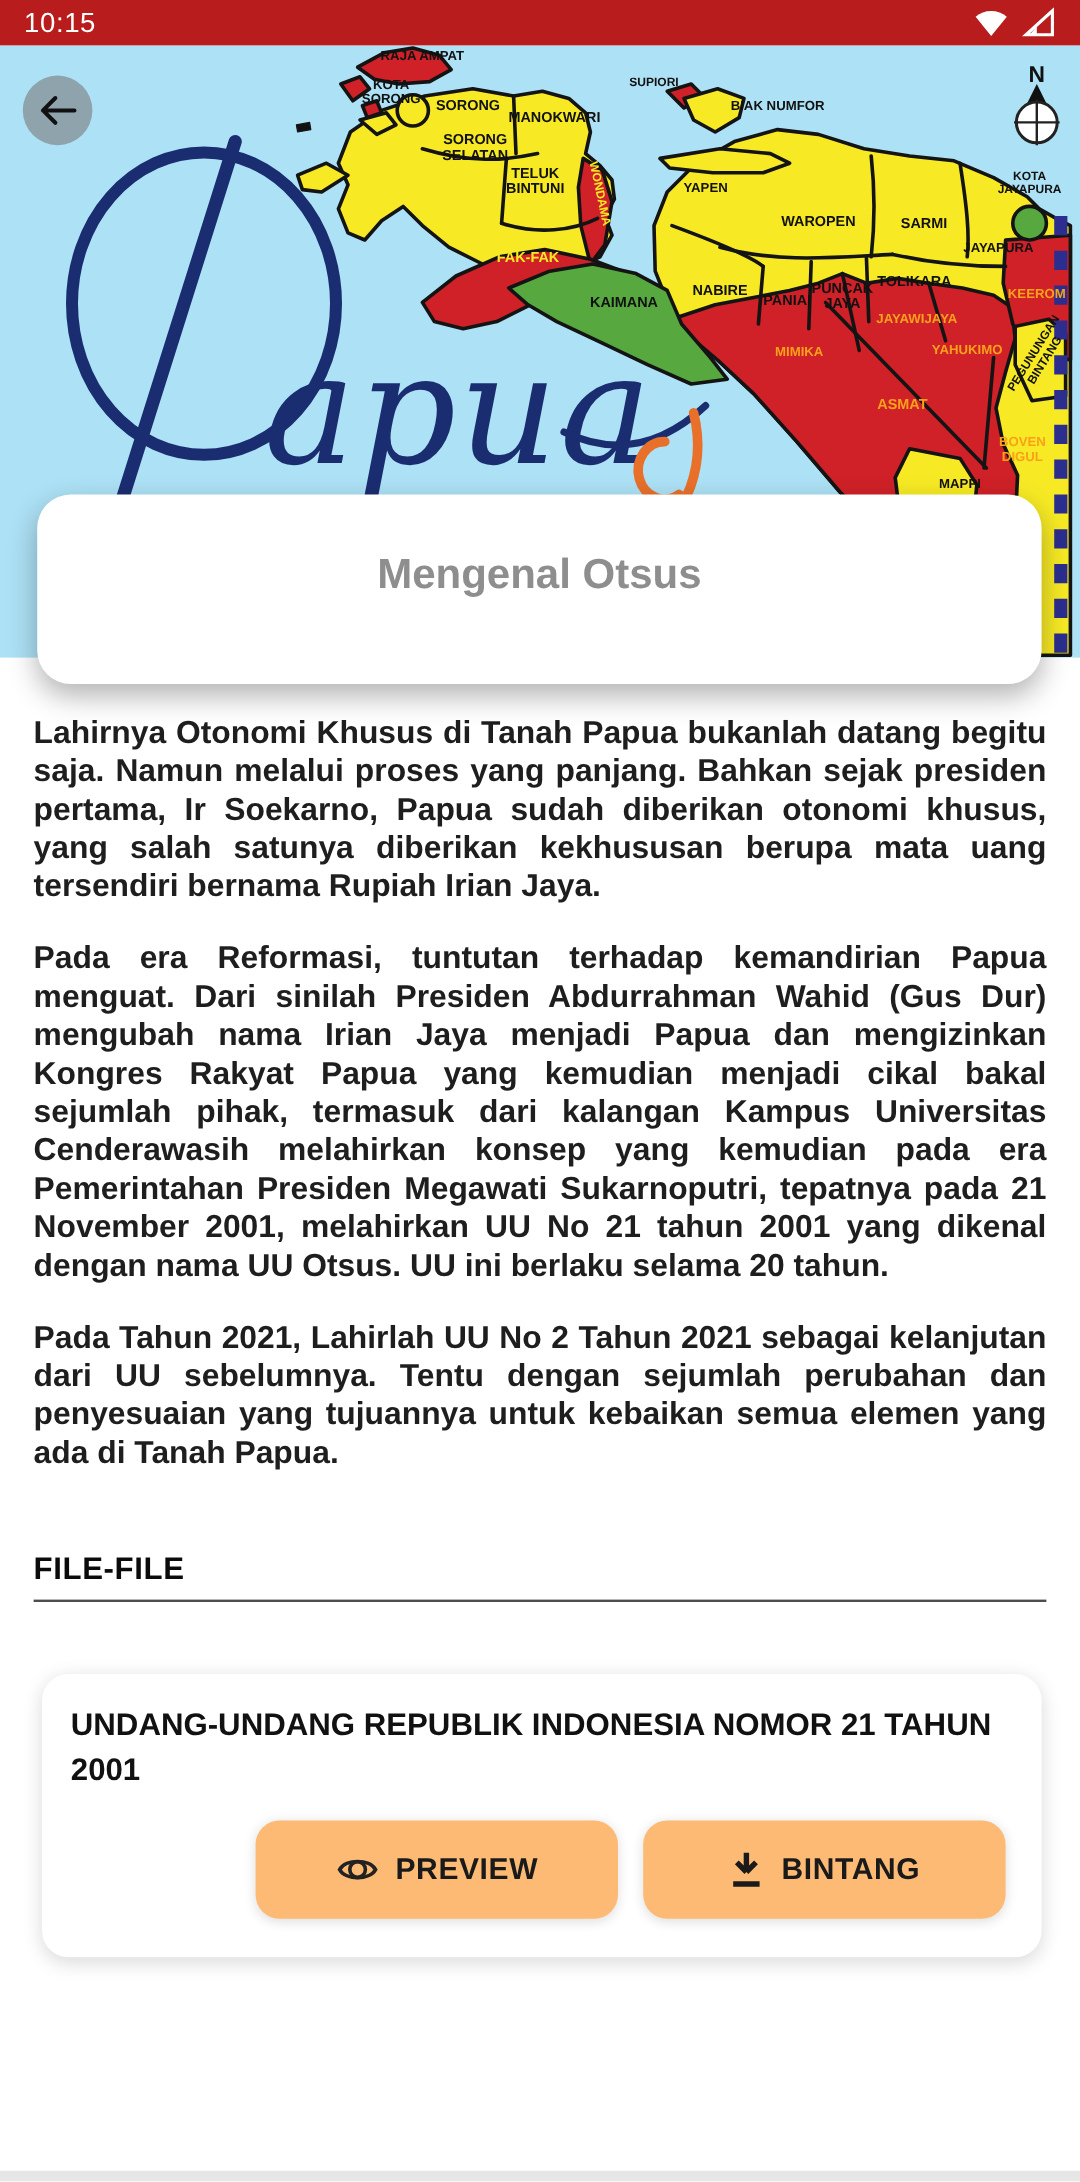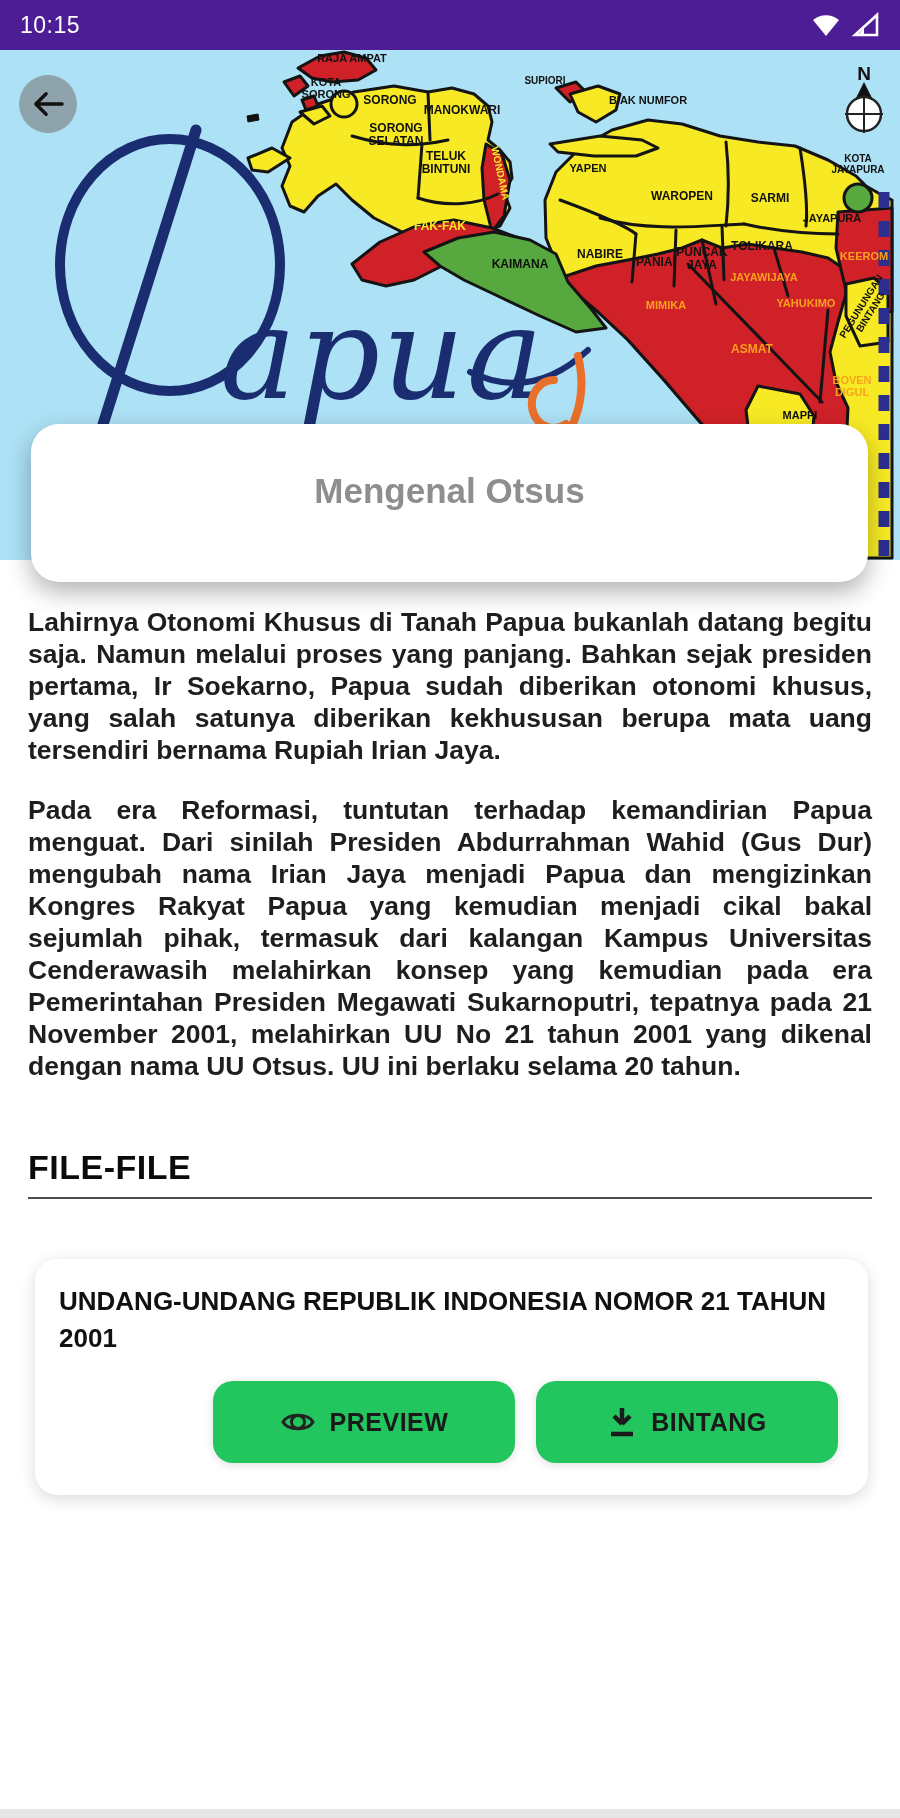--- a/index.html
+++ b/index.html
@@ -1,21 +1,21 @@
 <!DOCTYPE html>
 <html><head>
 <meta charset="utf-8">
 <style>
   html,body{margin:0;padding:0;}
   body{width:900px;height:1818px;overflow:hidden;background:#ffffff;
        font-family:"Liberation Sans",sans-serif;}
   .screen{position:relative;width:900px;height:1818px;overflow:hidden;background:#fff;}
 
   
-  .status-bar{height:50px;background:#4c1d95;display:flex;align-items:center;
+  .status-bar{height:38px;background:#b91c1c;display:flex;align-items:center;
               padding:0 20px;box-sizing:border-box;gap:38px;}
   .status-time{color:#ffffff;font-size:23px;letter-spacing:.5px;}
   .status-icons{margin-left:auto;display:flex;align-items:center;gap:9px;}
 
   
   .map-header{position:relative;height:510px;background:#ade1f5;overflow:visible;z-index:2;}
   .map-svg{display:block;width:900px;height:510px;}
   #map-labels text{font-family:"Liberation Sans",sans-serif;font-weight:bold;}
 
   .back-button{position:absolute;left:19px;top:25px;width:58px;height:58px;border-radius:50%;
@@ -26,31 +26,31 @@
               border-radius:28px;box-shadow:0 10px 24px rgba(0,0,0,.30);
               display:flex;align-items:center;justify-content:center;
               padding-bottom:24px;box-sizing:border-box;z-index:6;text-align:right;}
   .title-card h1{margin:0;font-size:35px;font-weight:bold;color:#8e8e8e;}
 
   
   .content{position:relative;padding:46px 28px 0 28px;z-index:1;}
   #article p{margin:0 0 28px 0;font-size:26.5px;line-height:32px;color:#1e1e1e;
              text-align:justify;font-weight:bold;}
 
-  .files-heading{margin:66px 0 10px 0;font-size:34px;font-weight:800;color:#0b0b0b;
+  .files-heading{margin:66px 0 10px 0;font-size:26px;font-weight:800;color:#0b0b0b;
                  letter-spacing:.5px;}
   .files-divider{border:none;border-top:2px solid #4d4d4d;margin:0;}
 
   .file-card{margin:60px 2px 0 7px;width:833px;box-sizing:border-box;background:#ffffff;
              border-radius:22px;box-shadow:0 4px 16px rgba(0,0,0,.15);
              padding:24px 30px 26px 24px;height:236px;}
   .file-title{font-size:26px;line-height:37px;font-weight:bold;color:#111;}
   .file-actions{display:flex;justify-content:flex-end;gap:21px;margin-top:24px;}
   .action-button{display:flex;align-items:center;justify-content:center;gap:14px;
-                 width:302px;height:82px;background:#22c55e;border:none;border-radius:20px;
+                 width:302px;height:82px;background:#fdba74;border:none;border-radius:20px;
                  box-shadow:0 2px 10px rgba(0,0,0,.13);cursor:pointer;
                  font-family:"Liberation Sans",sans-serif;}
   .action-button span{font-size:25px;font-weight:bold;letter-spacing:.5px;color:#1a1a1a;}
 
   .footer-strip{position:absolute;left:0;bottom:0;width:900px;height:9px;background:#e6e6e6;}
 </style>
 </head>
 <body>
 
 <div class="screen">
@@ -176,20 +176,21 @@
 
     <div class="title-card">
       <h1>Mengenal Otsus</h1>
     </div>
   </div>
 
   <div class="content">
     <div id="article">
         <p>Lahirnya Otonomi Khusus di Tanah Papua bukanlah datang begitu saja. Namun melalui proses yang panjang. Bahkan sejak presiden pertama, Ir Soekarno, Papua sudah diberikan otonomi khusus, yang salah satunya diberikan kekhususan berupa mata uang tersendiri bernama Rupiah Irian Jaya.</p>
         <p>Pada era Reformasi, tuntutan terhadap kemandirian Papua menguat. Dari sinilah Presiden Abdurrahman Wahid (Gus Dur) mengubah nama Irian Jaya menjadi Papua dan mengizinkan Kongres Rakyat Papua yang kemudian menjadi cikal bakal sejumlah pihak, termasuk dari kalangan Kampus Universitas Cenderawasih melahirkan konsep yang kemudian pada era Pemerintahan Presiden Megawati Sukarnoputri, tepatnya pada 21 November 2001, melahirkan UU No 21 tahun 2001 yang dikenal dengan nama UU Otsus. UU ini berlaku selama 20 tahun.</p>
+        <p>Pada Tahun 2021, Lahirlah UU No 2 Tahun 2021 sebagai kelanjutan dari UU sebelumnya. Tentu dengan sejumlah perubahan dan penyesuaian yang tujuannya untuk kebaikan semua elemen yang ada di Tanah Papua.</p>
       </div>
 
     <h2 class="files-heading">FILE-FILE</h2>
     <hr class="files-divider">
 
     <div class="file-card">
       <div class="file-title">UNDANG-UNDANG REPUBLIK INDONESIA NOMOR 21 TAHUN 2001</div>
       <div class="file-actions">
         <button class="action-button">
           <svg width="36" height="30" viewBox="0 0 36 30">

